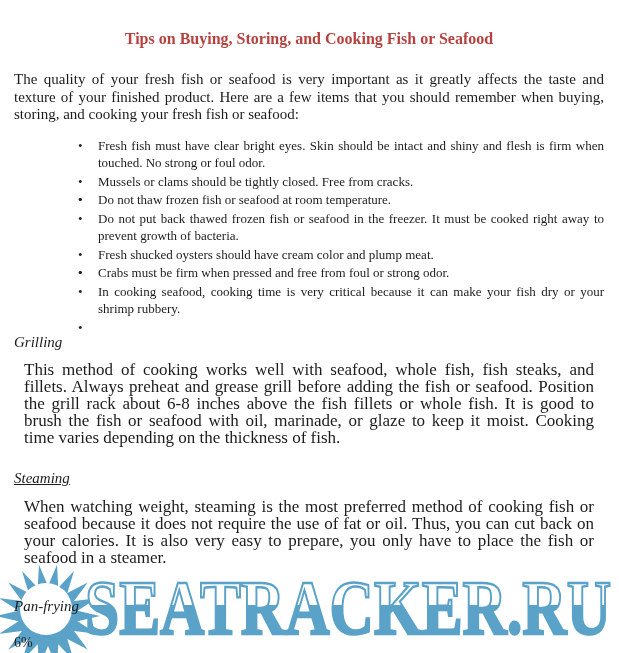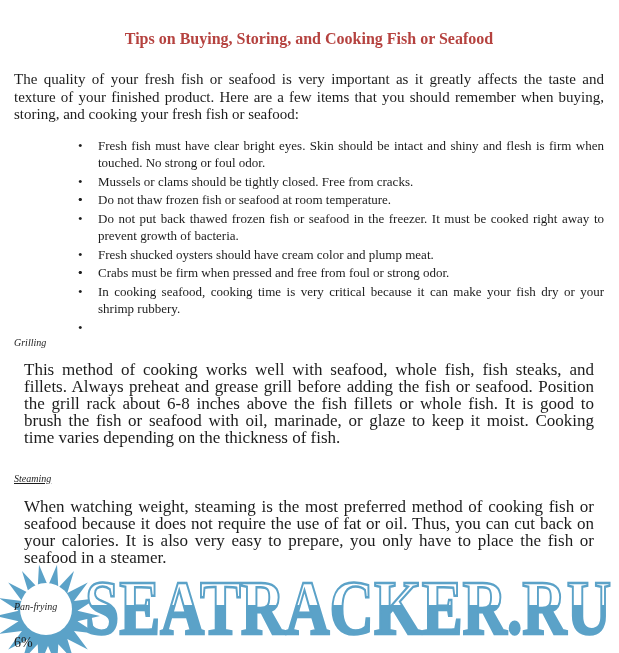--- a/index.html
+++ b/index.html
@@ -43,21 +43,21 @@
     text-align: justify;
     margin: 0 0 1px 0;
   }
   .tips-list .marker {
     position: absolute;
     left: -20px;
     top: 0;
   }
   .section-heading {
     margin: 16px 0 0 0;
-    font-size: 10px;
+    font-size: 15px;
     line-height: 17.5px;
     font-style: italic;
     font-weight: normal;
   }
   .section-heading.steaming { margin-top: 24px; text-decoration: underline; }
   .section-heading.panfrying { margin-top: 32px; }
   .section-body {
     margin: 10px;
     font-size: 17px;
     line-height: 17px;

